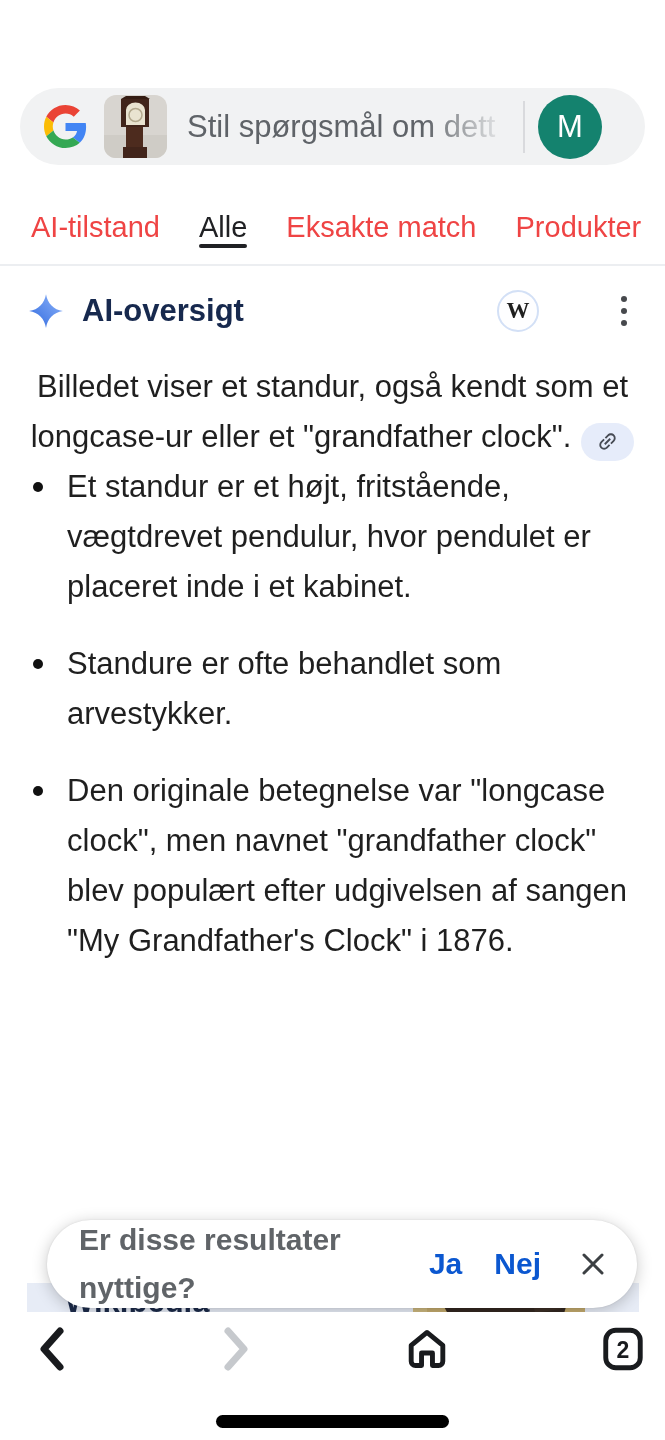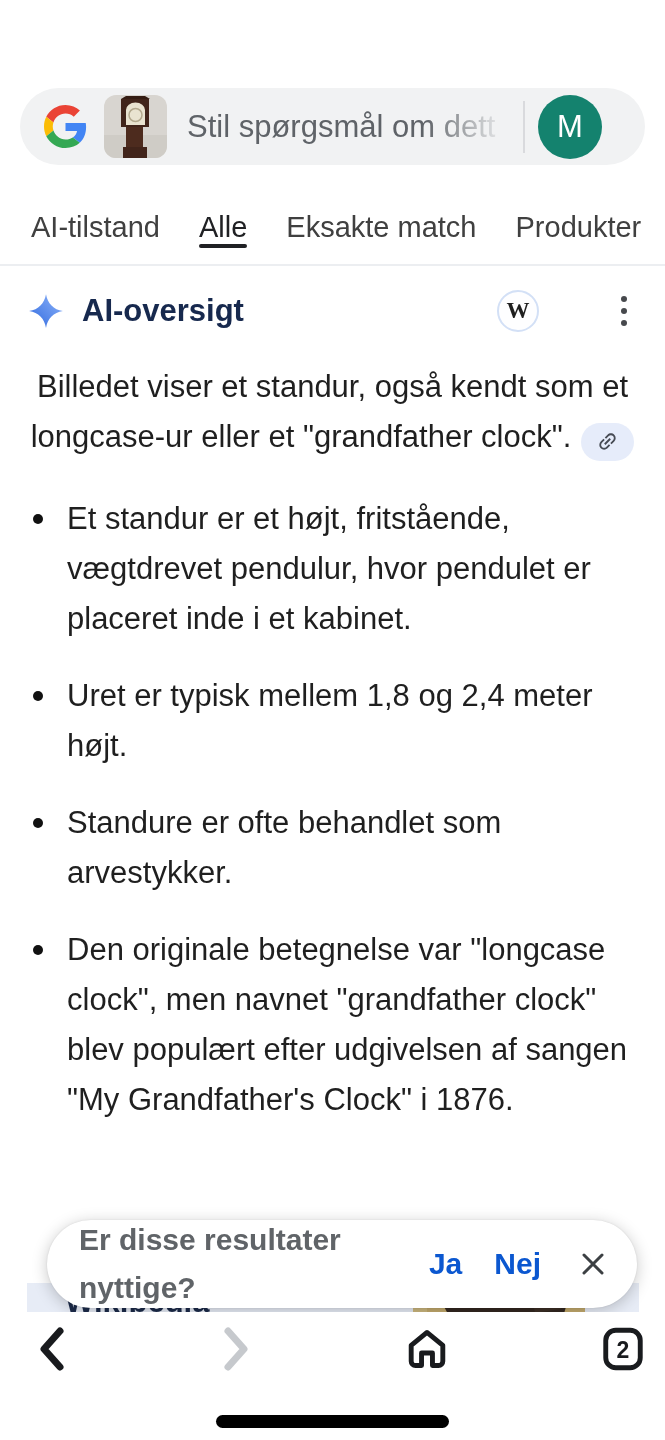--- a/index.html
+++ b/index.html
@@ -38,39 +38,39 @@
   }
   .search-divider { width:2px; height:52px; background:#d9dadd; margin:0 13px 0 6px; flex:0 0 auto; }
   .avatar { width:64px; height:64px; border-radius:50%; background:#14826e; color:#fff; font-size:31px; display:flex; align-items:center; justify-content:center; flex:0 0 auto; }
 
   
   .tabs {
     position:absolute; top:190px; left:0; width:665px; height:76px;
     display:flex; align-items:center; gap:39px; padding-left:31px;
     white-space:nowrap; overflow:hidden; border-bottom:2px solid #eceef1;
   }
-  .tab { position:relative; font-size:29px; color:#404040; height:100%; display:flex; align-items:center; flex:0 0 auto; }
+  .tab { position:relative; font-size:29px; color:#ef4444; height:100%; display:flex; align-items:center; flex:0 0 auto; }
   .tab.active { color:#202124; }
   .tab.active::after { content:""; position:absolute; left:0; right:0; bottom:16px; height:4px; background:#202124; border-radius:2px; }
 
   
   .content { position:absolute; top:268px; left:0; width:665px; padding:0 28px; }
   .ai-header { display:flex; align-items:center; margin-top:20px; height:46px; }
   .sparkle { width:36px; height:36px; flex:0 0 auto; }
   .ai-title { font-size:31px; font-weight:600; color:#17294e; margin-left:18px; }
   .ai-header .spacer { flex:1; }
   .w-badge { width:42px; height:42px; border-radius:50%; border:2px solid #d3e0f6; background:#fefeff; display:flex; align-items:center; justify-content:center; font-family:"Liberation Serif", serif; font-weight:700; font-size:23px; color:#1f1f1f; }
   .dots-menu { display:flex; flex-direction:column; gap:6px; margin-left:82px; margin-right:10px; }
   .dots-menu i { width:6px; height:6px; border-radius:50%; background:#47494d; }
 
   .intro { margin-top:28px; font-size:31px; line-height:50px; color:#1f1f1f;text-align:center; }
   .link-chip { display:inline-flex; vertical-align:-6px; align-items:center; justify-content:center; width:53px; height:38px; border-radius:19px; background:#e6ecfa; margin-left:10px; }
   .link-chip svg { width:23px; height:23px; transform:rotate(-45deg); }
 
-  .bullets { list-style:none; margin-top:32px; }
+  .bullets { list-style:none; }
   .bullets li { display:flex; margin-bottom:27px; }
   .bullets .dot { flex:0 0 auto; width:10px; height:10px; border-radius:50%; background:#111; margin:20px 24px 0 5px; }
   .bullets .btxt { font-size:31px; line-height:50px; color:#1f1f1f; }
 
   
   .wiki-band { position:absolute; top:1283px; left:27px; width:612px; height:58px; background:#e7ecf6; z-index:1; }
   .wiki-title { position:absolute; left:38px; top:1px; font-size:31px; font-weight:700; color:#1c2b4a; }
   .wiki-thumb { position:absolute; left:386px; top:0; width:172px; height:58px; }
 
   
@@ -159,24 +159,20 @@
           </svg>
         </span></div>
 
     <ul class="bullets">
       <li>
           <span class="dot"></span>
           <span class="btxt">Et standur er et højt, fritstående, vægtdrevet pendulur, hvor pendulet er placeret inde i et kabinet.</span>
         </li>
       <li>
           <span class="dot"></span>
-          <span class="btxt">Uret er typisk mellem 1,8 og 2,4 meter højt.</span>
-        </li>
-      <li>
-          <span class="dot"></span>
           <span class="btxt">Standure er ofte behandlet som arvestykker.</span>
         </li>
       <li>
           <span class="dot"></span>
           <span class="btxt">Den originale betegnelse var "longcase clock", men navnet "grandfather clock" blev populært efter udgivelsen af sangen "My Grandfather's Clock" i 1876.</span>
         </li>
     </ul>
   </div>
 
   <div class="wiki-band">

